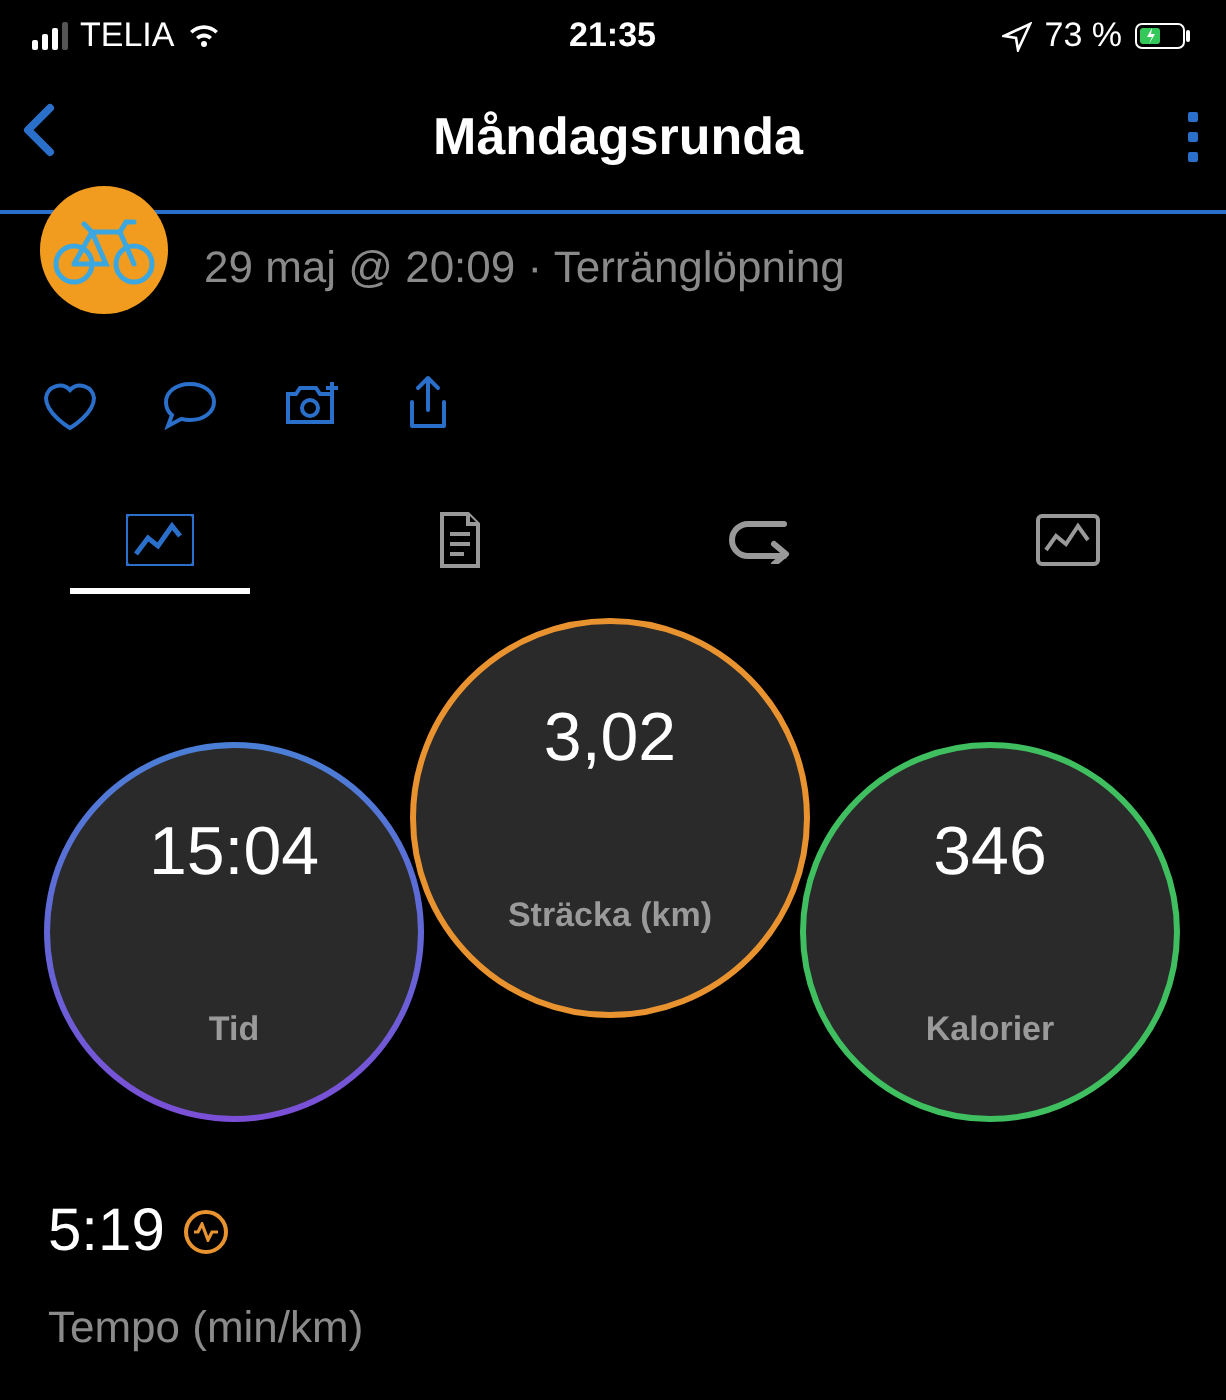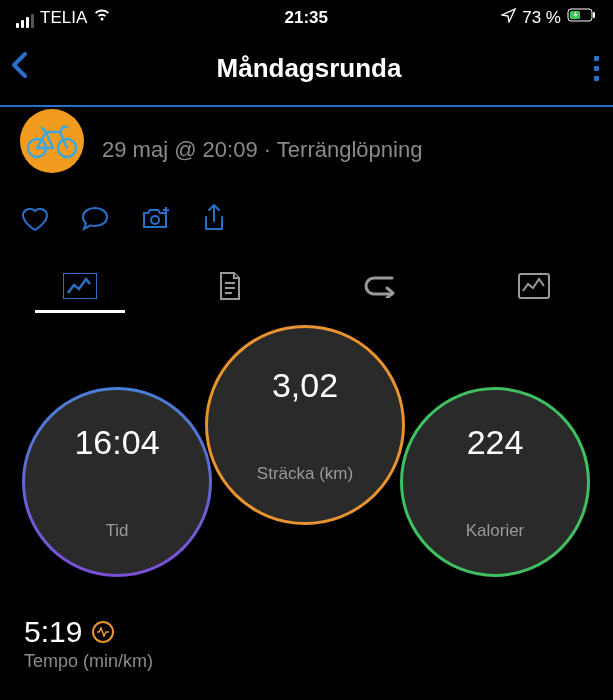--- a/index.html
+++ b/index.html
@@ -16,20 +16,21 @@
     .status-bar {
       display: flex;
       justify-content: space-between;
       align-items: center;
       padding: 8px 16px;
       font-size: 17px;
       font-weight: 500;
     }
     .status-left, .status-right {
       display: flex;
+      align-items: center;
       gap: 6px;
     }
     .signal-bars {
       display: flex;
       gap: 2px;
       align-items: flex-end;
     }
     .signal-bars span {
       width: 3px;
       background: #fff;
@@ -66,21 +67,21 @@
       height: 5px;
       background: #2a6fc9;
       border-radius: 1px;
     }
     
     
     .activity-meta {
       display: flex;
       align-items: center;
       gap: 18px;
-      padding: 20px 20px 14px;
+      padding: 4px 20px 14px;
     }
     .avatar {
       width: 64px;
       height: 64px;
       border-radius: 50%;
       background: #f29c1f;
       display: flex;
       align-items: center;
       justify-content: center;
       margin-top: -18px;
@@ -144,20 +145,21 @@
     }
     .circle .value {
       font-size: 34px;
       font-weight: 400;
       color: #fff;
     }
     .circle .label {
       font-size: 17px;
       color: #9a9a9a;
       margin-top: 16px;
+      font-weight: bold;
     }
     .circle-time {
       width: 190px;
       height: 190px;
       left: 22px;
       top: 50px;
       border: 3px solid transparent;
       background:
         linear-gradient(#2a2a2a,#2a2a2a) padding-box,
         linear-gradient(180deg,#4a7fd6,#7b4fd6) border-box;
@@ -192,23 +194,23 @@
     .stat-value-row {
       display: flex;
       align-items: center;
       gap: 10px;
     }
     .stat-value {
       font-size: 30px;
       color: #fff;
     }
     .stat-label {
-      font-size: 18px;
+      font-size: 22px;
       color: #8a8a8a;
-      margin-top: 2px;
+      margin-top: 18px;
     }
     .pulse-badge {
       width: 22px;
       height: 22px;
       border-radius: 50%;
       border: 2px solid #e8932f;
       display: flex;
       align-items: center;
       justify-content: center;
     }
@@ -327,29 +329,29 @@
   <div class="tab">
     <svg width="32" height="26" viewBox="0 0 32 26">
       <rect x="1" y="1" width="30" height="24" rx="2" fill="none" stroke="#999" stroke-width="2"></rect>
       <path d="M5 18l5-7 5 4 6-9 5 7" fill="none" stroke="#999" stroke-width="2"></path>
     </svg>
   </div>
 </div>
 
 <div class="circles">
   <div class="circle circle-time">
-    <div class="value">16:04</div>
+    <div class="value">15:04</div>
     <div class="label">Tid</div>
   </div>
   <div class="circle circle-dist">
     <div class="value">3,02</div>
     <div class="label">Sträcka (km)</div>
   </div>
   <div class="circle circle-cal">
-    <div class="value">224</div>
+    <div class="value">346</div>
     <div class="label">Kalorier</div>
   </div>
 </div>
 
 <div class="bottom-stats">
   <div class="stat">
     <div class="stat-value-row">
       <span class="stat-value">5:19</span>
       <span class="pulse-badge">
         <svg width="14" height="10" viewBox="0 0 14 10">

